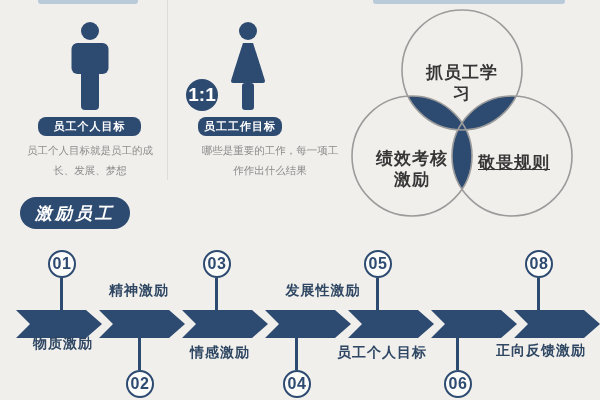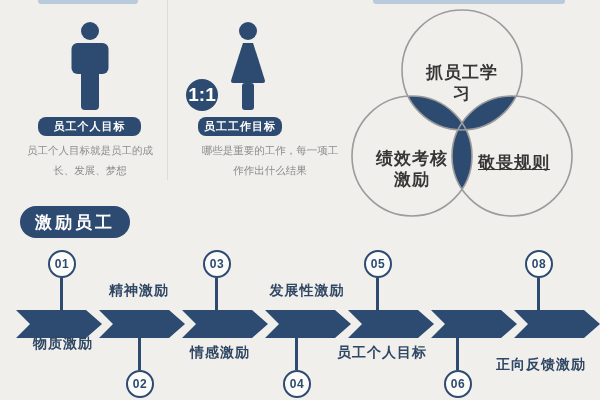--- a/index.html
+++ b/index.html
@@ -21,21 +21,21 @@
     font-size:11px;letter-spacing:1px;display:flex;align-items:center;justify-content:center;border-radius:8px;}
   .goal-desc{position:absolute;color:var(--gray-text);font-size:10.5px;line-height:20px;text-align:center;}
   .goal-desc div{white-space:nowrap;}
   .venn-label{position:absolute;color:var(--venn-text);font-weight:bold;font-size:17px;line-height:21px;
     text-align:center;letter-spacing:1px;}
   .header-pill{position:absolute;background:var(--navy);color:#fff;font-weight:bold;font-size:17px;
     letter-spacing:3px;display:flex;align-items:center;justify-content:center;border-radius:16px;}
   .arrow{position:absolute;top:310px;width:86px;height:28px;background:var(--navy);
     clip-path:polygon(14px 50%,0 0,calc(100% - 16px) 0,100% 50%,calc(100% - 16px) 100%,0 100%);}
   .stage-circle{position:absolute;width:28px;height:28px;border-radius:50%;background:#fbfbf9;
-    border:2.5px solid var(--navy);color:var(--navy);font-weight:bold;font-size:12px;
+    border:2.5px solid var(--navy);color:var(--navy);font-weight:bold;font-size:16px;
     display:flex;align-items:center;justify-content:center;letter-spacing:0.5px;}
   .connector{position:absolute;width:3px;height:32px;background:var(--navy);}
   .stage-label{position:absolute;width:120px;color:var(--label-dark);font-weight:bold;font-size:14px;
     text-align:center;white-space:nowrap;letter-spacing:1px;}
 </style>
 </head>
 <body>
 
 <div class="canvas">
 
@@ -83,21 +83,21 @@
     <circle class="navy-fill" cx="182" cy="156" r="60" clip-path="url(#clipTop)"></circle>
     <circle class="navy-fill" cx="182" cy="156" r="60" clip-path="url(#clipLeft)"></circle>
     <circle class="venn-outline" cx="132" cy="70" r="60"></circle>
     <circle class="venn-outline" cx="82" cy="156" r="60"></circle>
     <circle class="venn-outline" cx="182" cy="156" r="60"></circle>
   </svg>
   <div class="venn-label" style="left:424px;top:62px;width:76px;">抓员工学习</div>
   <div class="venn-label" style="left:374px;top:148px;width:76px;">绩效考核激励</div>
   <div class="venn-label" style="left:474px;top:152px;width:80px;text-decoration:underline;">敬畏规则</div>
 
-  <div class="header-pill" style="left:20px;top:206px;width:110px;height:32px;">激励员工</div>
+  <div class="header-pill" style="left:20px;top:197px;width:110px;height:32px;font-style:italic;">激励员工</div>
 
   <div class="arrow" style="left:16px;"></div>
   <div class="arrow" style="left:99px;"></div>
   <div class="arrow" style="left:182px;"></div>
   <div class="arrow" style="left:265px;"></div>
   <div class="arrow" style="left:348px;"></div>
   <div class="arrow" style="left:431px;"></div>
   <div class="arrow" style="left:514px;"></div>
 
   <div class="connector" style="left:60px;top:278px;"></div>
@@ -105,28 +105,28 @@
   <div class="stage-label" style="left:3px;top:335px;">物质激励</div>
 
   <div class="stage-label" style="left:79px;top:282px;">精神激励</div>
   <div class="connector" style="left:138px;top:338px;"></div>
   <div class="stage-circle" style="left:126px;top:370px;">02</div>
 
   <div class="connector" style="left:215px;top:278px;"></div>
   <div class="stage-circle" style="left:203px;top:250px;">03</div>
   <div class="stage-label" style="left:160px;top:344px;">情感激励</div>
 
-  <div class="stage-label" style="left:247px;top:282px;">发展性激励</div>
+  <div class="stage-label" style="left:263px;top:282px;">发展性激励</div>
   <div class="connector" style="left:295px;top:338px;"></div>
   <div class="stage-circle" style="left:283px;top:370px;">04</div>
 
   <div class="connector" style="left:376px;top:278px;"></div>
   <div class="stage-circle" style="left:364px;top:250px;">05</div>
   <div class="stage-label" style="left:322px;top:344px;">员工个人目标</div>
 
   <div class="connector" style="left:456px;top:338px;"></div>
   <div class="stage-circle" style="left:444px;top:370px;">06</div>
 
   <div class="connector" style="left:537px;top:278px;"></div>
   <div class="stage-circle" style="left:525px;top:250px;">08</div>
-  <div class="stage-label" style="left:481px;top:356px;">正向反馈激励</div>
+  <div class="stage-label" style="left:481px;top:342px;">正向反馈激励</div>
 
 </div>
 
 </body></html>

